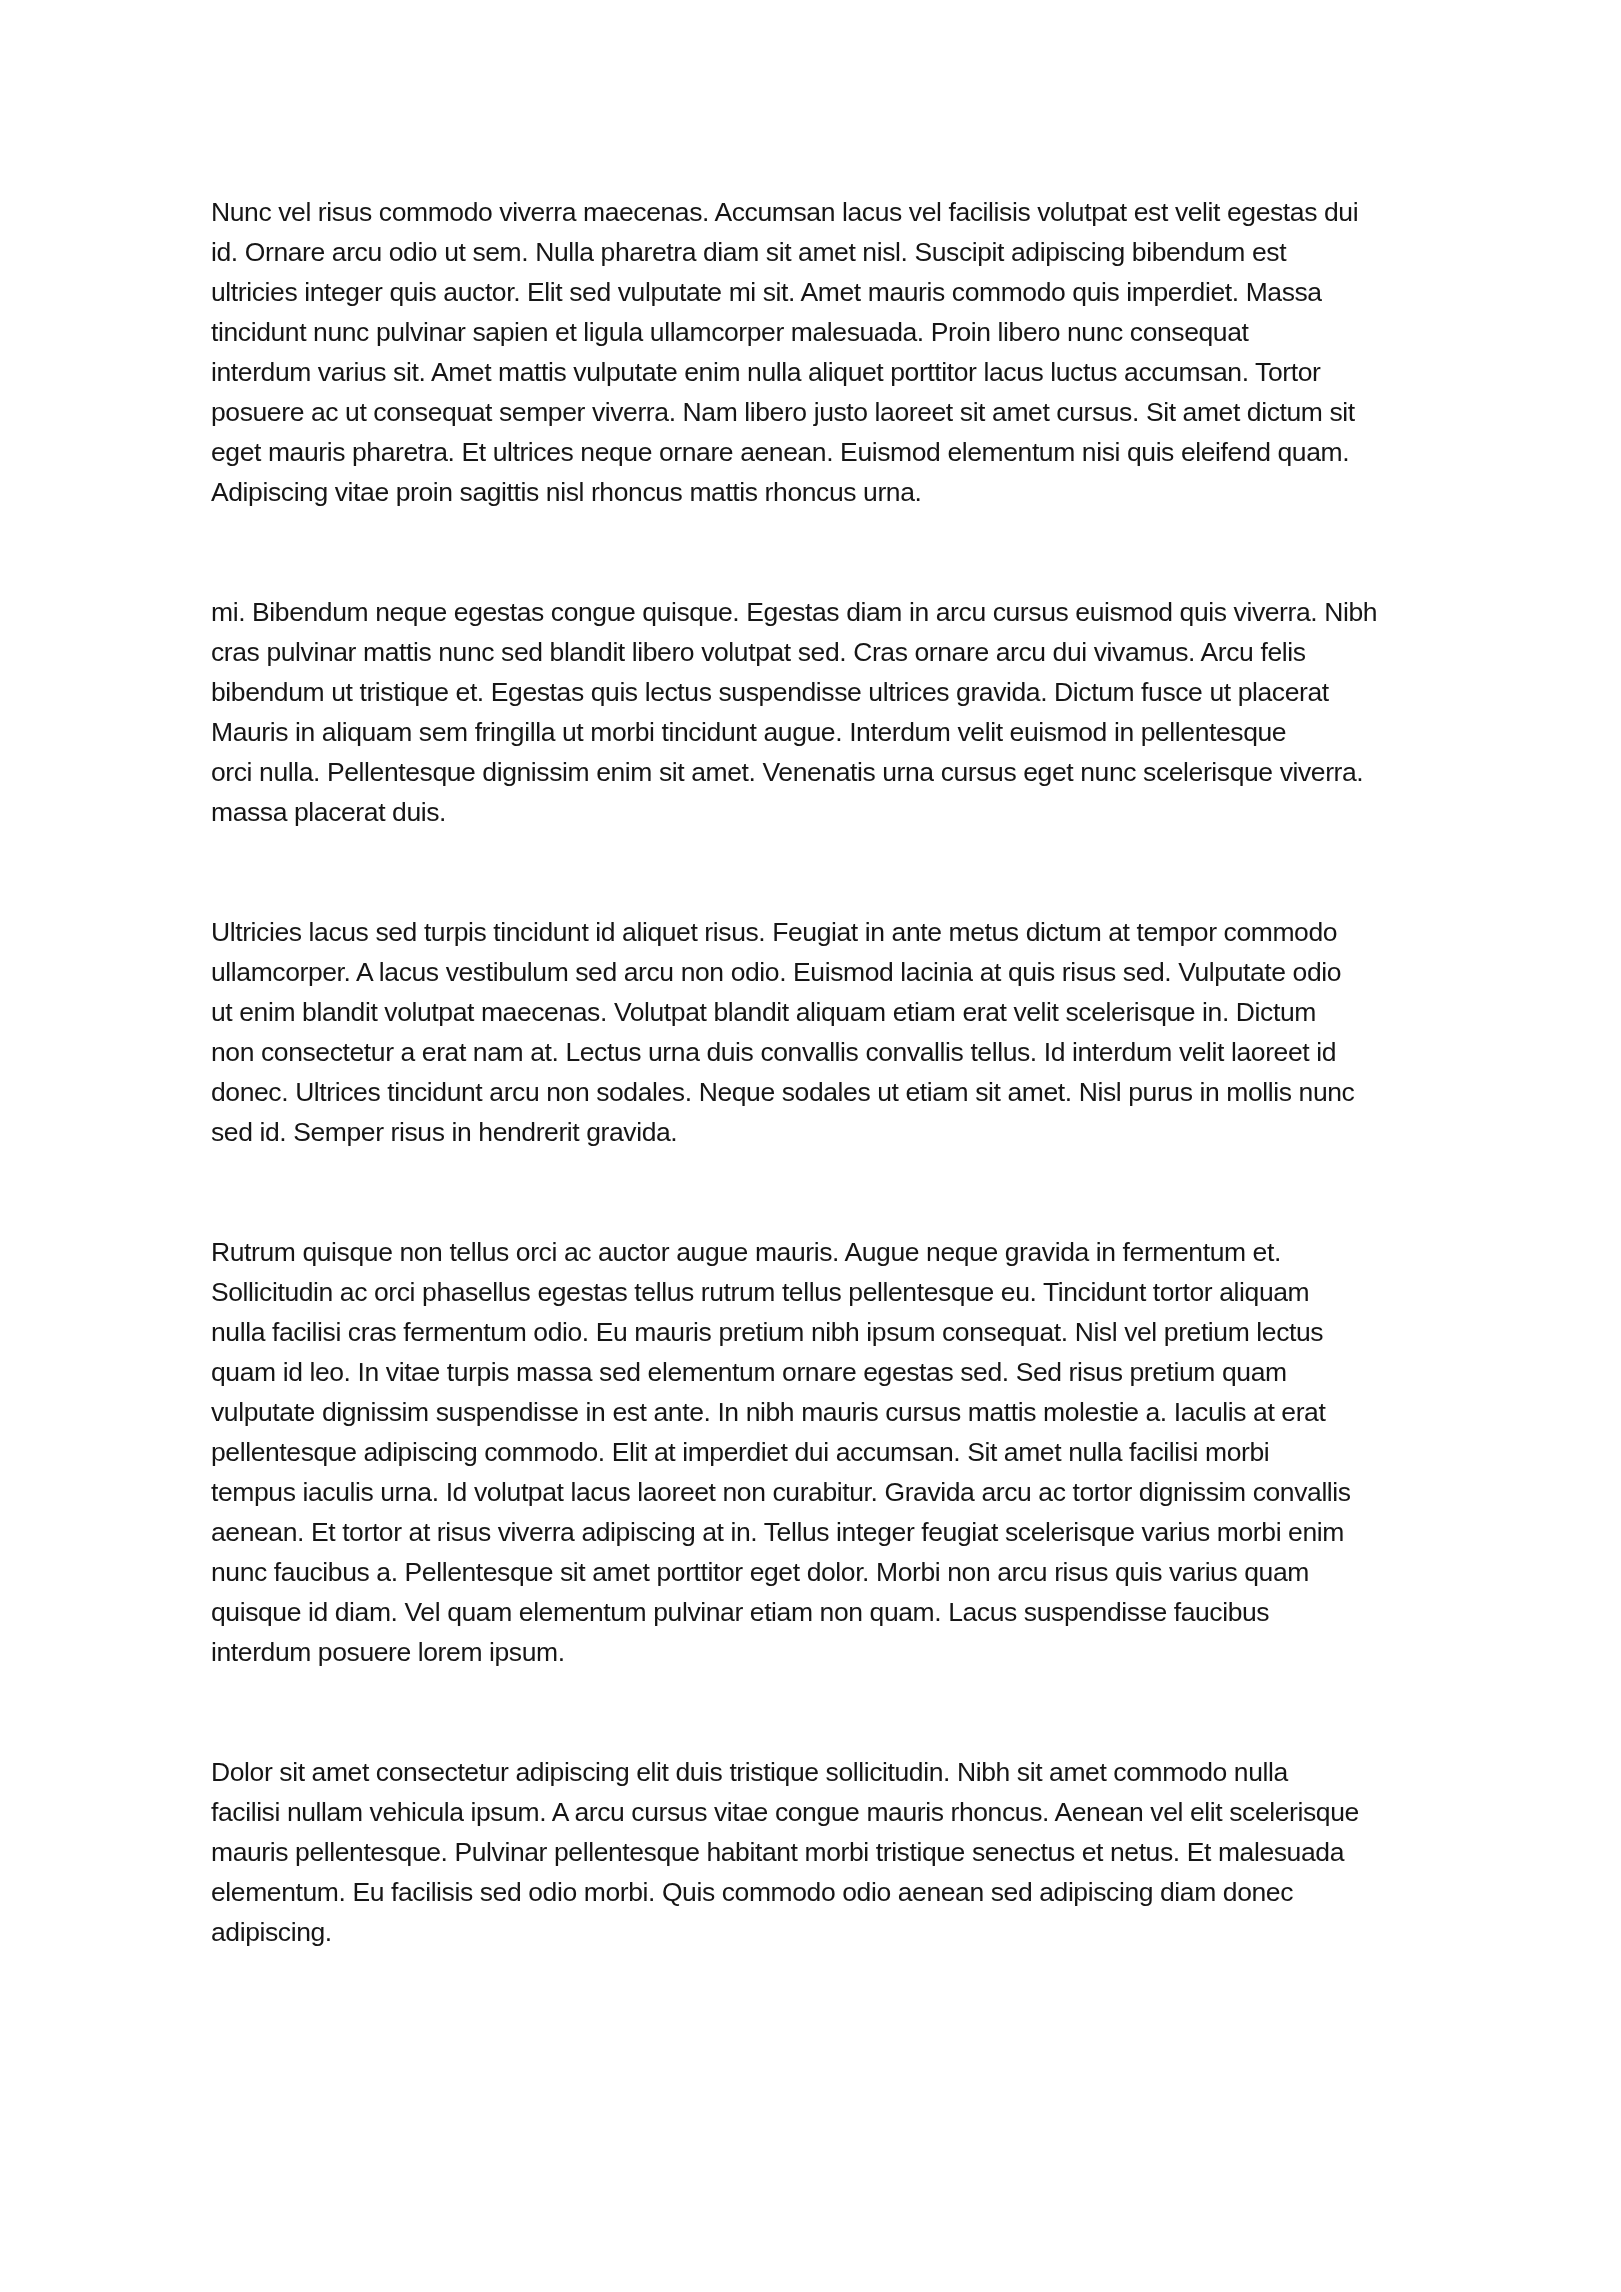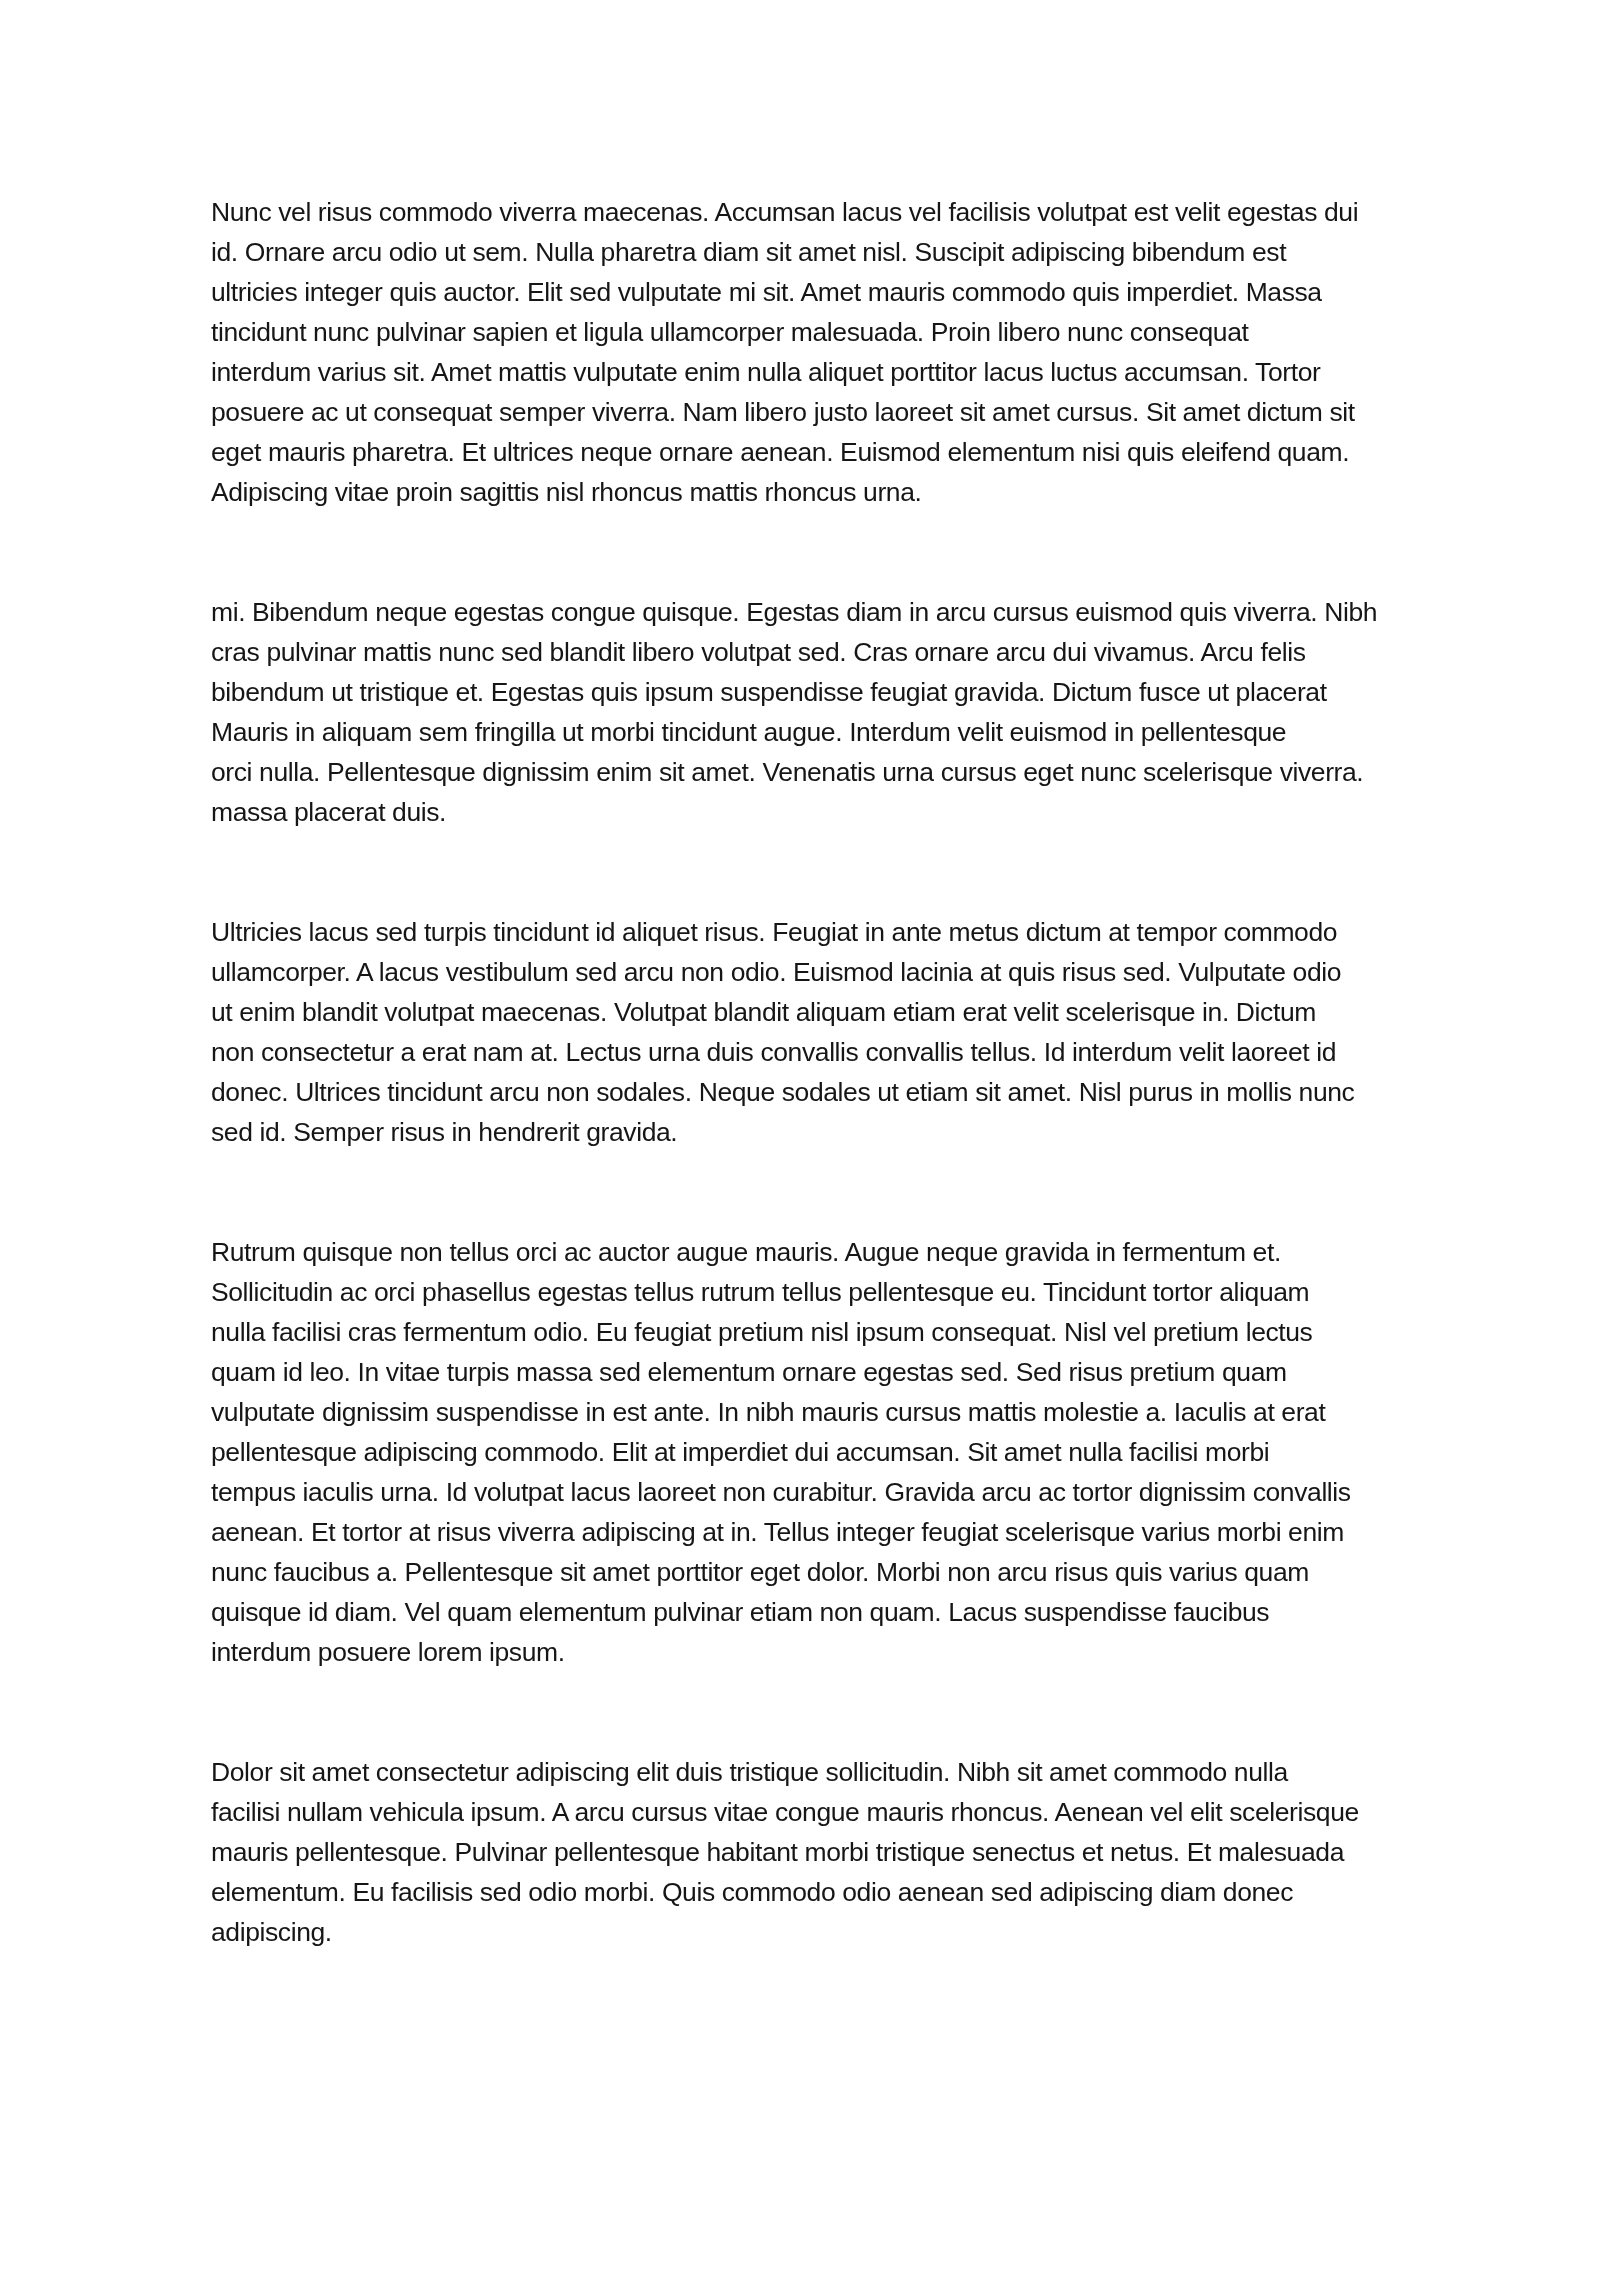--- a/index.html
+++ b/index.html
@@ -46,37 +46,37 @@
         <div class="line">ultricies integer quis auctor. Elit sed vulputate mi sit. Amet mauris commodo quis imperdiet. Massa</div>
         <div class="line">tincidunt nunc pulvinar sapien et ligula ullamcorper malesuada. Proin libero nunc consequat</div>
         <div class="line">interdum varius sit. Amet mattis vulputate enim nulla aliquet porttitor lacus luctus accumsan. Tortor</div>
         <div class="line">posuere ac ut consequat semper viverra. Nam libero justo laoreet sit amet cursus. Sit amet dictum sit</div>
         <div class="line">eget mauris pharetra. Et ultrices neque ornare aenean. Euismod elementum nisi quis eleifend quam.</div>
         <div class="line">Adipiscing vitae proin sagittis nisl rhoncus mattis rhoncus urna.</div>
       </div>
       <div class="paragraph">
         <div class="line">mi. Bibendum neque egestas congue quisque. Egestas diam in arcu cursus euismod quis viverra. Nibh</div>
         <div class="line">cras pulvinar mattis nunc sed blandit libero volutpat sed. Cras ornare arcu dui vivamus. Arcu felis</div>
-        <div class="line">bibendum ut tristique et. Egestas quis ipsum suspendisse feugiat gravida. Dictum fusce ut placerat</div>
+        <div class="line">bibendum ut tristique et. Egestas quis lectus suspendisse ultrices gravida. Dictum fusce ut placerat</div>
         <div class="line">Mauris in aliquam sem fringilla ut morbi tincidunt augue. Interdum velit euismod in pellentesque</div>
         <div class="line">orci nulla. Pellentesque dignissim enim sit amet. Venenatis urna cursus eget nunc scelerisque viverra.</div>
         <div class="line">massa placerat duis.</div>
       </div>
       <div class="paragraph">
         <div class="line">Ultricies lacus sed turpis tincidunt id aliquet risus. Feugiat in ante metus dictum at tempor commodo</div>
         <div class="line">ullamcorper. A lacus vestibulum sed arcu non odio. Euismod lacinia at quis risus sed. Vulputate odio</div>
         <div class="line">ut enim blandit volutpat maecenas. Volutpat blandit aliquam etiam erat velit scelerisque in. Dictum</div>
         <div class="line">non consectetur a erat nam at. Lectus urna duis convallis convallis tellus. Id interdum velit laoreet id</div>
         <div class="line">donec. Ultrices tincidunt arcu non sodales. Neque sodales ut etiam sit amet. Nisl purus in mollis nunc</div>
         <div class="line">sed id. Semper risus in hendrerit gravida.</div>
       </div>
       <div class="paragraph">
         <div class="line">Rutrum quisque non tellus orci ac auctor augue mauris. Augue neque gravida in fermentum et.</div>
         <div class="line">Sollicitudin ac orci phasellus egestas tellus rutrum tellus pellentesque eu. Tincidunt tortor aliquam</div>
-        <div class="line">nulla facilisi cras fermentum odio. Eu feugiat pretium nisl ipsum consequat. Nisl vel pretium lectus</div>
+        <div class="line">nulla facilisi cras fermentum odio. Eu mauris pretium nibh ipsum consequat. Nisl vel pretium lectus</div>
         <div class="line">quam id leo. In vitae turpis massa sed elementum ornare egestas sed. Sed risus pretium quam</div>
         <div class="line">vulputate dignissim suspendisse in est ante. In nibh mauris cursus mattis molestie a. Iaculis at erat</div>
         <div class="line">pellentesque adipiscing commodo. Elit at imperdiet dui accumsan. Sit amet nulla facilisi morbi</div>
         <div class="line">tempus iaculis urna. Id volutpat lacus laoreet non curabitur. Gravida arcu ac tortor dignissim convallis</div>
         <div class="line">aenean. Et tortor at risus viverra adipiscing at in. Tellus integer feugiat scelerisque varius morbi enim</div>
         <div class="line">nunc faucibus a. Pellentesque sit amet porttitor eget dolor. Morbi non arcu risus quis varius quam</div>
         <div class="line">quisque id diam. Vel quam elementum pulvinar etiam non quam. Lacus suspendisse faucibus</div>
         <div class="line">interdum posuere lorem ipsum.</div>
       </div>
       <div class="paragraph">

